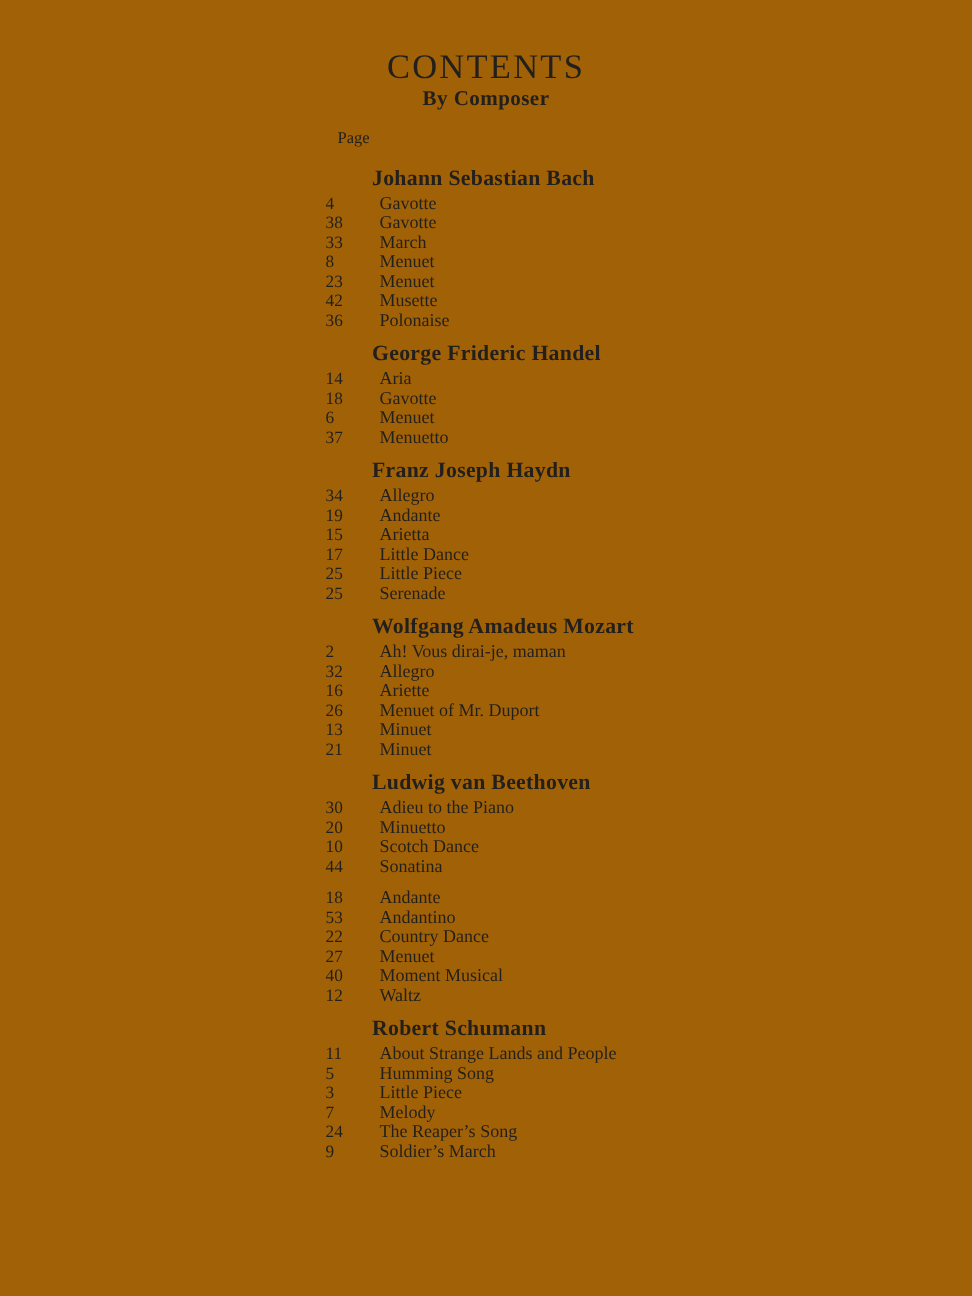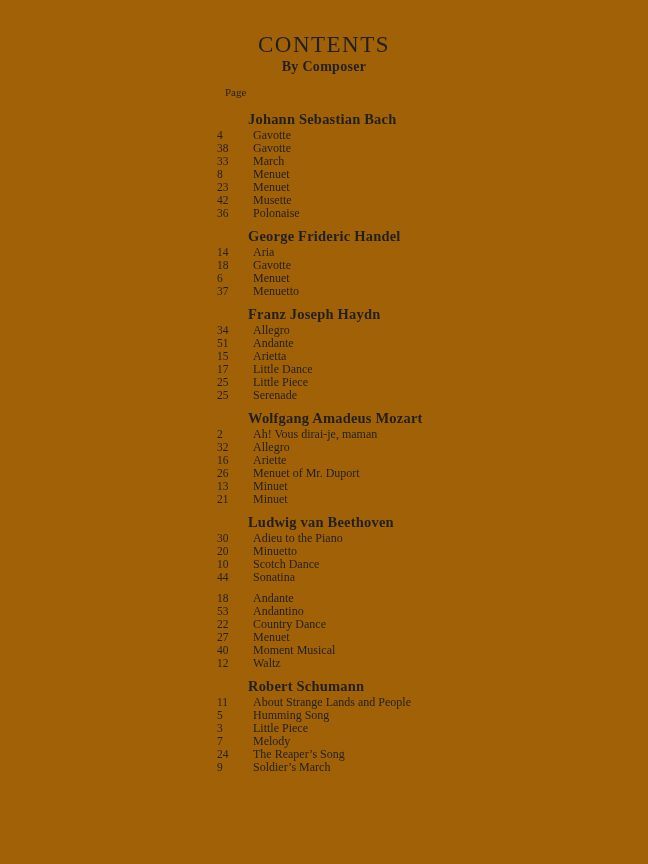--- a/index.html
+++ b/index.html
@@ -151,21 +151,21 @@
 
   <section class="composer-section">
     <h2 class="composer">Franz Joseph Haydn</h2>
 
   <div class="entry-row">
     <span class="num">34</span>
     <span class="title">Allegro</span>
   </div>
 
   <div class="entry-row">
-    <span class="num">51</span>
+    <span class="num">19</span>
     <span class="title">Andante</span>
   </div>
 
   <div class="entry-row">
     <span class="num">15</span>
     <span class="title">Arietta</span>
   </div>
 
   <div class="entry-row">
     <span class="num">17</span>

